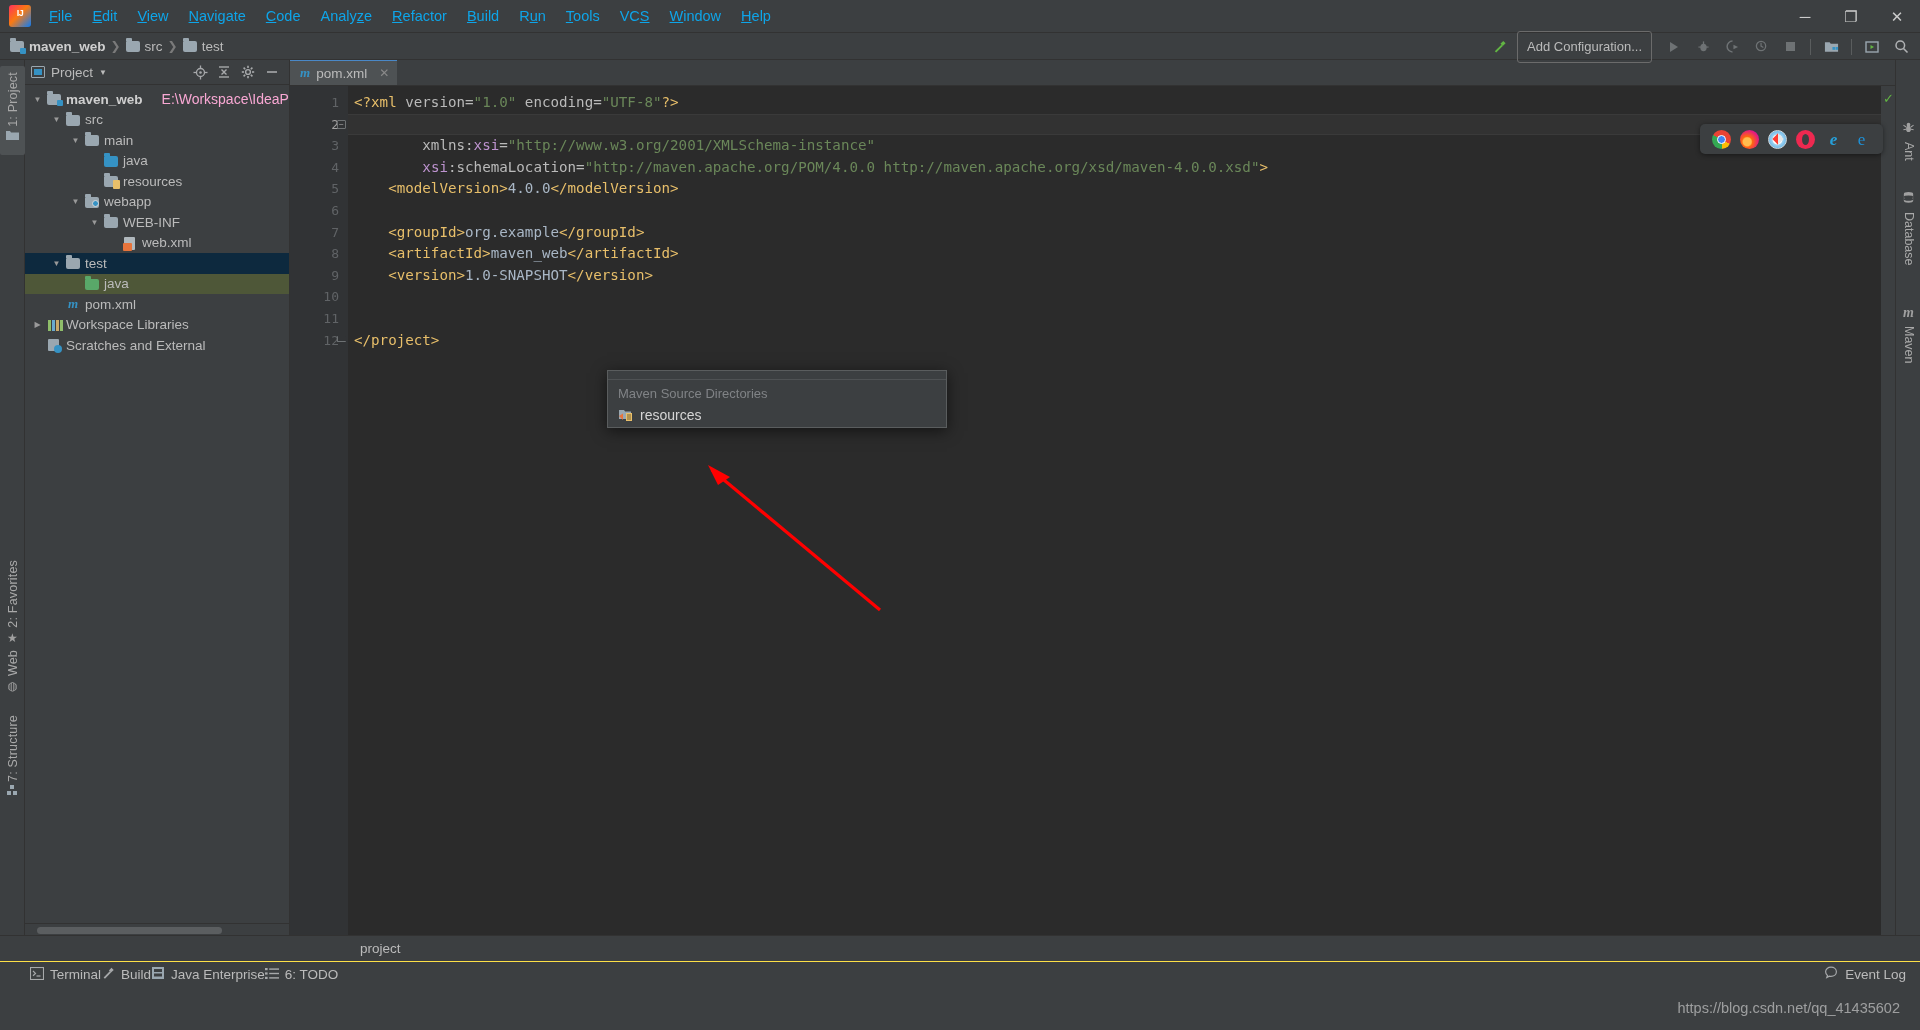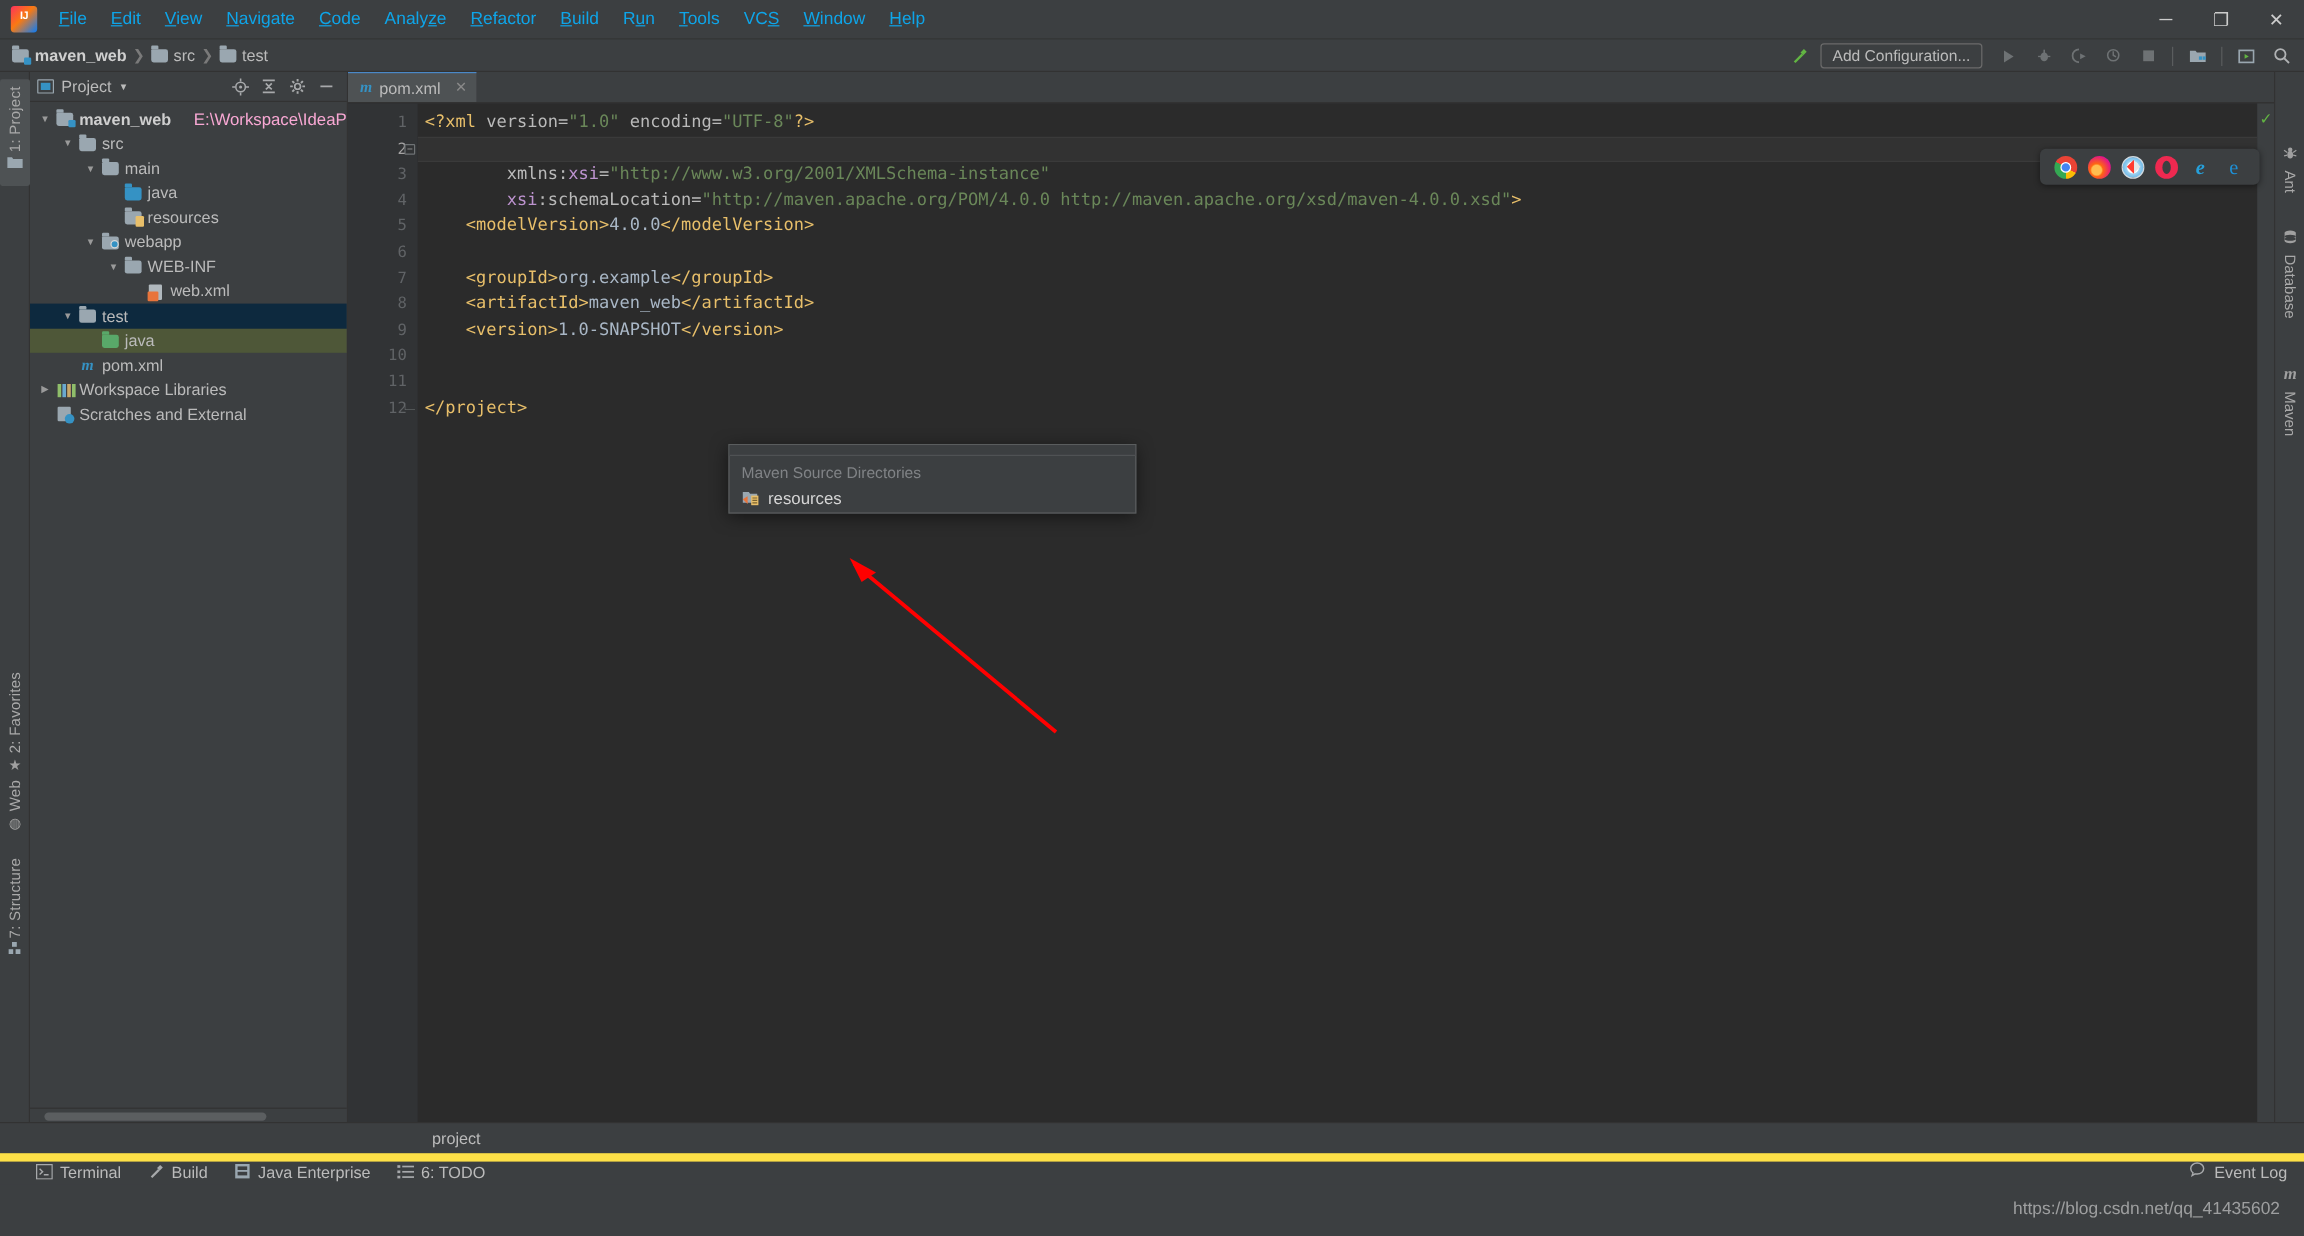--- a/index.html
+++ b/index.html
@@ -69,21 +69,21 @@
   .navbar-right {
     position:absolute; right:6px; top:0; height:27px; display:flex;
     align-items:center; gap:3px;
   }
   .tb-ico {
     width:26px; height:23px; display:flex; align-items:center; justify-content:center;
     color:#7b7e80; font-size:13px; border-radius:3px;
   }
   .tb-ico.enabled { color:#afb1b3; }
   .add-config {
-    height:21px; border:1px solid #6b6b6b; border-radius:3px; padding:0 9px;
+    height:32px; border:1px solid #6b6b6b; border-radius:3px; padding:0 9px;
     display:flex; align-items:center; font-size:13px; color:#bbbbbb;
     margin:0 6px 0 2px; white-space:nowrap;
   }
   .sep-v { width:1px; height:16px; background:#5a5d5e; margin:0 4px; }
 
   
   .main { display:flex; height:875px; }
 
   
   .lstrip {
@@ -303,21 +303,21 @@
   }
 
   
   .status-top {
     height:26px; background:#3c3f41; display:flex; align-items:center;
     border-top:1px solid #323232; padding-left:30px; position:relative;
   }
   .status-top .proj-label { font-size:13.5px; color:#bbbbbb; margin-left:330px; }
   .bottom-bar {
     height:26px; background:#3c3f41; display:flex; align-items:center;
-    border-top:7px solid #fde047; padding-left:30px; gap:22px; position:relative;
+    border-top:1px solid #fde047; padding-left:30px; position:relative;
   }
   .bb-item { display:flex; align-items:center; gap:6px; font-size:13.5px; color:#bbbbbb; }
   .bb-right { position:absolute; right:14px; display:flex; align-items:center; gap:7px; }
   .statusline {
     height:24px; background:#3c3f41; display:flex; align-items:center;
     border-top:1px solid #323232; padding-left:8px; position:relative;
   }
   .sl-right { position:absolute; right:12px; display:flex; align-items:center;
     gap:18px; font-size:13px; color:#a0a0a0; }
   .watermark {

